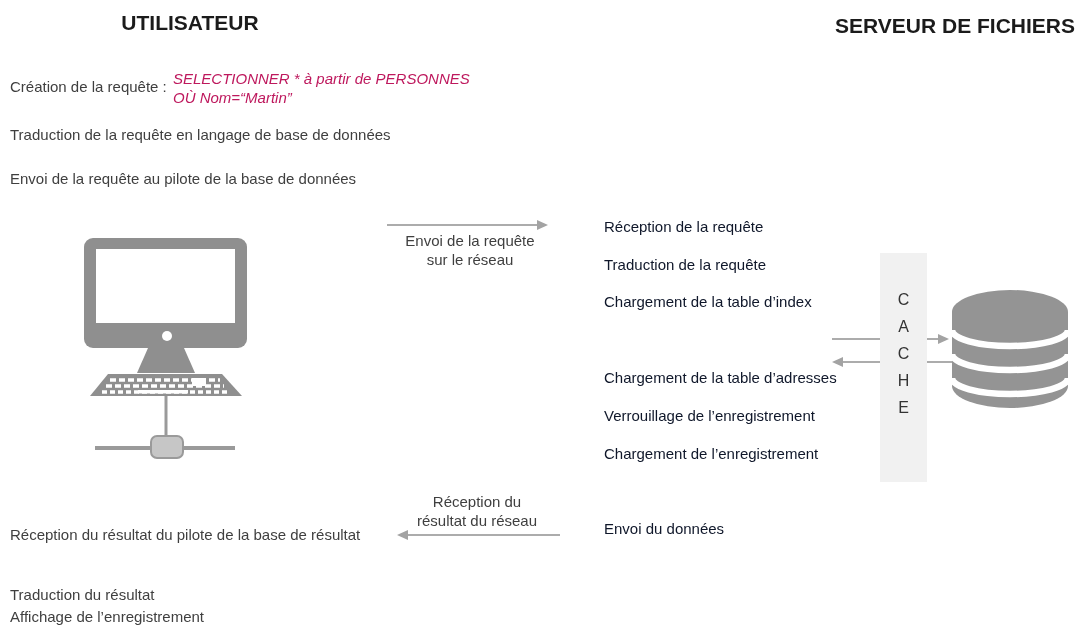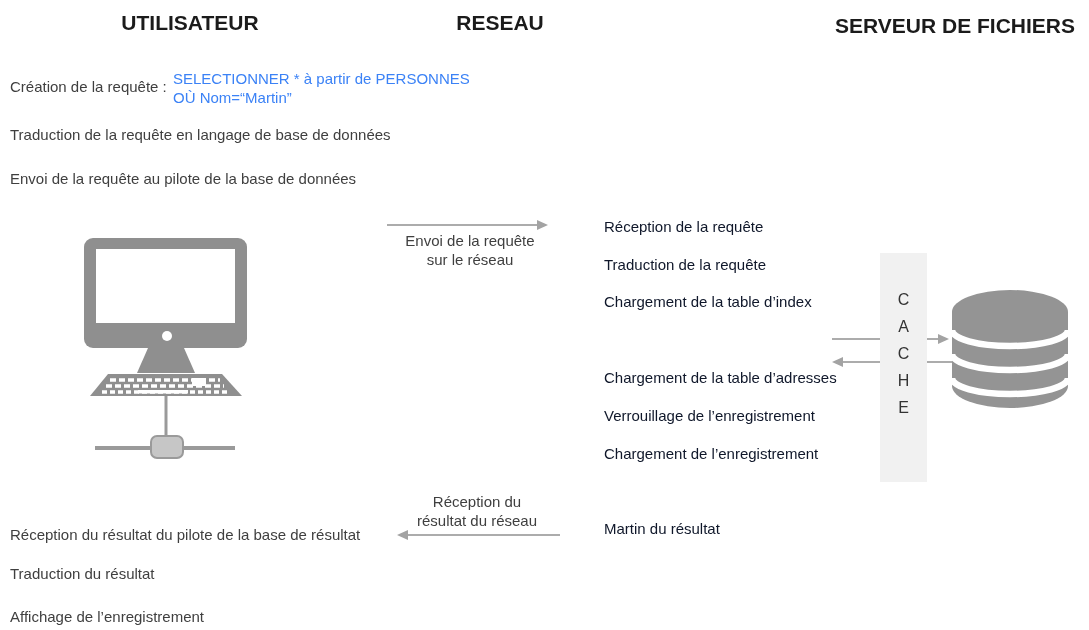--- a/index.html
+++ b/index.html
@@ -28,21 +28,22 @@
   .body-text {
     position: absolute;
     font-size: 15px;
     color: #3f3f3f;
     white-space: nowrap;
     line-height: 19px;
   }
   .query-text {
     position: absolute;
     font-size: 15px;
-    color: #3b82f6;
+    font-style: italic;
+    color: #be185d;
     white-space: nowrap;
     line-height: 19px;
   }
   .arrow-label {
     position: absolute;
     font-size: 15px;
     color: #3f3f3f;
     text-align: center;
     line-height: 19px;
   }
@@ -91,21 +92,20 @@
   .icon-wrap {
     position: absolute;
   }
 </style>
 </head>
 <body>
 
 <div class="canvas">
 
   <div class="hdr" style="left:60px; top:11px; width:260px;">UTILISATEUR</div>
-  <div class="hdr" style="left:420px; top:11px; width:160px;">RESEAU</div>
   <div class="hdr" style="left:830px; top:14px; width:250px;">SERVEUR DE FICHIERS</div>
 
   <div class="body-text" style="left:10px; top:77px;">Création de la requête :</div>
   <div class="query-text" style="left:173px; top:69px;">
     <div>SELECTIONNER * à partir de PERSONNES</div>
     <div>OÙ Nom=“Martin”</div>
   </div>
   <div class="body-text" style="left:10px; top:169px;">Envoi de la requête au pilote de la base de données</div>
   <div class="body-text" style="left:10px; top:125px;">Traduction de la requête en langage de base de données</div>
 
@@ -142,21 +142,21 @@
     <div>Envoi de la requête</div>
     <div>sur le réseau</div>
   </div>
 
   <div class="server-step" style="top:218px;">Réception de la requête</div>
   <div class="server-step" style="top:256px;">Traduction de la requête</div>
   <div class="server-step" style="top:293px;">Chargement de la table d’index</div>
   <div class="server-step" style="top:369px;">Chargement de la table d’adresses</div>
   <div class="server-step" style="top:407px;">Verrouillage de l’enregistrement</div>
   <div class="server-step" style="top:445px;">Chargement de l’enregistrement</div>
-  <div class="server-step" style="top:520px;">Martin du résultat</div>
+  <div class="server-step" style="top:520px;">Envoi du données</div>
 
   <div class="hline" style="left:832px; top:338px; width:48px;"></div>
   <div class="hline" style="left:927px; top:338px; width:12px;"></div>
   <div class="head-right" style="left:938px; top:334px;"></div>
 
   <div class="hline" style="left:927px; top:361px; width:25px;"></div>
   <div class="hline" style="left:843px; top:361px; width:37px;"></div>
   <div class="head-left" style="left:832px; top:357px;"></div>
 
   <div class="cache-box">
@@ -177,16 +177,16 @@
   </div>
 
   <div class="arrow-label" style="left:412px; top:492px; width:130px;">
     <div>Réception du</div>
     <div>résultat du réseau</div>
   </div>
   <div class="hline" style="left:408px; top:534px; width:152px;"></div>
   <div class="head-left" style="left:397px; top:530px;"></div>
 
   <div class="body-text" style="left:10px; top:525px;">Réception du résultat du pilote de la base de résultat</div>
-  <div class="body-text" style="left:10px; top:564px;">Traduction du résultat</div>
+  <div class="body-text" style="left:10px; top:585px;">Traduction du résultat</div>
   <div class="body-text" style="left:10px; top:607px;">Affichage de l’enregistrement</div>
 
 </div>
 
 </body></html>

